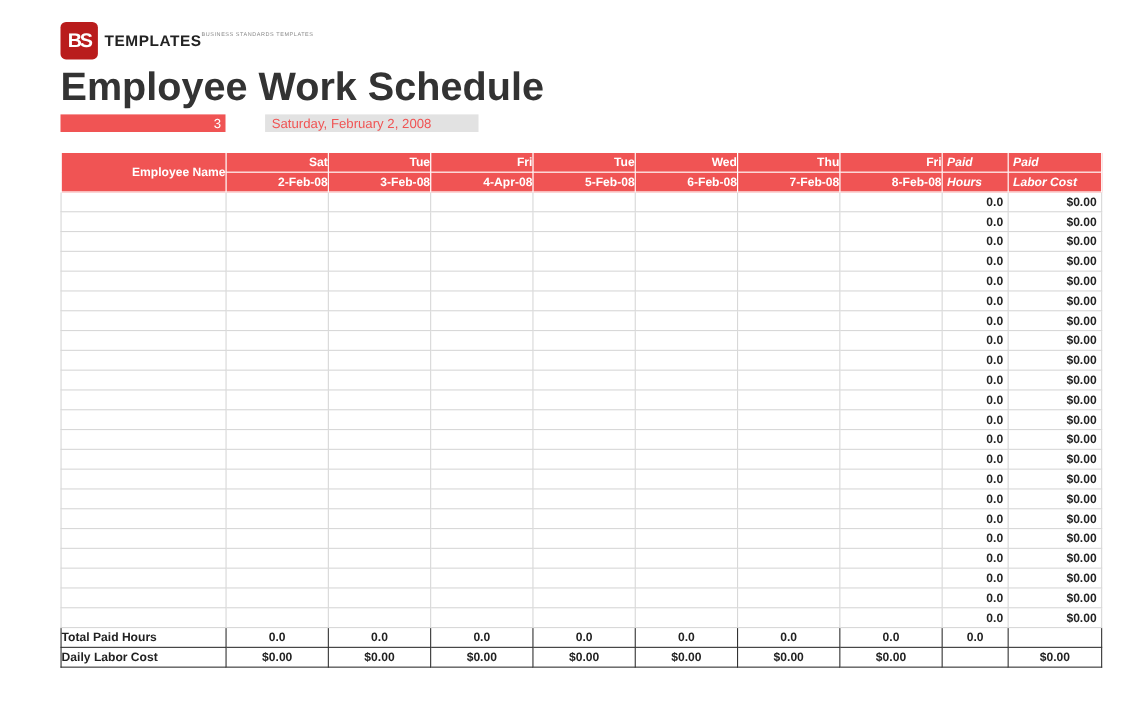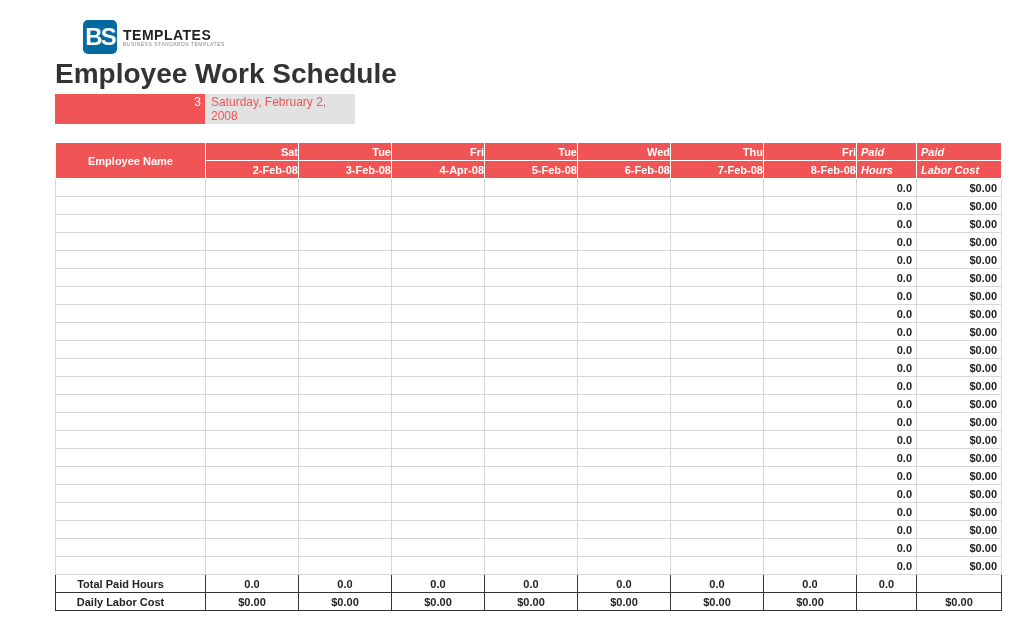--- a/index.html
+++ b/index.html
@@ -6,63 +6,63 @@
   body {
     margin: 0;
     padding: 20px 55px;
     font-family: Arial, Helvetica, sans-serif;
     background: #fff;
     color: #222;
     width: 1030px;
   }
   .logo-row { display: flex; align-items: center; gap: 6px; margin-bottom: 4px; }
   .logo-badge {
-    width: 34px; height: 34px; background: #0369a1; border-radius: 5px;
+    width: 34px; height: 34px; background: #b91c1c; border-radius: 5px;
     display: flex; align-items: center; justify-content: center;
-    color: #fff; font-weight: 900; font-size: 24px; letter-spacing: -2px;
+    color: #fff; font-weight: 900; font-size: 18px; letter-spacing: -2px;
     font-family: Arial, sans-serif;
-    margin-left: 28px;
-  }
-  .logo-text { display: flex; flex-direction: column; line-height: 1; }
+  }
+  .logo-text { display: flex; flex-direction: row; line-height: 1; }
   .logo-text .t1 { font-size: 14px; font-weight: 700; letter-spacing: 0.5px; color: #222; }
   .logo-text .t2 { font-size: 5px; letter-spacing: 0.5px; color: #888; }
   .page-title {
-    font-size: 28px; font-weight: 700; color: #333; margin: 2px 0 4px 0;
+    font-size: 36px; font-weight: 700; color: #333; margin: 2px 0 4px 0;
     font-family: Arial, sans-serif;
   }
   .date-row { display: flex; align-items: stretch; font-size: 12px; margin-bottom: 18px; }
   .date-num {
     background: #f05454; color: #fff; width: 150px; text-align: right;
     padding: 1px 4px; font-weight: 400;
   }
   .date-str {
-    background: #e2e2e2; color: #f05454; padding: 1px 6px; width: 150px;
+    background: #e2e2e2; color: #f05454; padding: 1px 6px; width: 194px;
     font-weight: 400;
+    margin-left: 36px;
   }
   table.sched {
     border-collapse: collapse; width: 100%; table-layout: fixed;
     font-size: 11px;
   }
   table.sched th, table.sched td {
     border: 1px solid #d8d8d8; padding: 0;
   }
   table.sched thead th {
     background: #f05454; color: #fff; font-weight: 700;
     border: 1px solid #fff; height: 18px; vertical-align: middle;
     text-align: right;
   }
-  table.sched thead th.emp { text-align: center; }
+  table.sched thead th.emp { }
   table.sched thead th.paid, table.sched thead th.total { text-align: left; padding-left: 4px; font-style: italic; }
   table.sched tbody td { height: 18px; }
   table.sched tbody td.num { text-align: right; padding-right: 4px; font-weight: 700; }
   table.sched tfoot td {
     border: 1px solid #333; font-weight: 700; height: 18px;
     text-align: center;
   }
-  table.sched tfoot td.lbl { text-align: center; padding-right: 20px; }
+  table.sched tfoot td.lbl { text-align: left; padding-right: 20px; }
   col.emp  { width: 150px; }
   col.day  { width: 93px; }
   col.paid { width: 60px; }
   col.cost { width: 85px; }
 </style>
 </head>
 <body>
 
 <div class="logo-row">
   <div class="logo-badge">BS</div>

